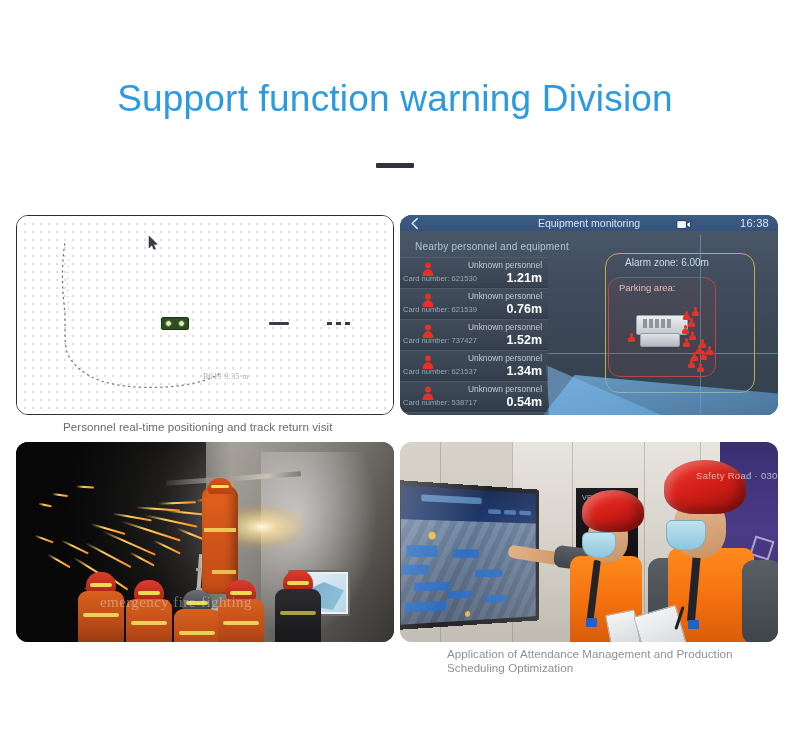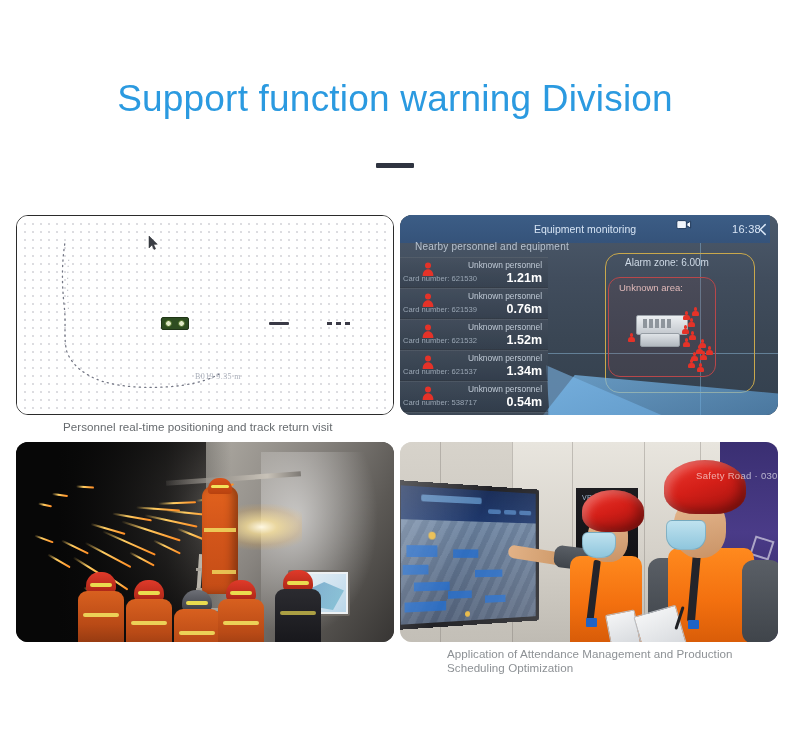--- a/index.html
+++ b/index.html
@@ -76,37 +76,37 @@
     width:7px; height:7px; border-radius:50%;
     background:#dfe9c6; border:1.5px solid #45691f; display:block;
   }
   .trk-bar {
     position:absolute; left:252px; top:106px; width:20px; height:3px;
     background:#3a3a46; border-radius:1px;
   }
   .trk-dash3 { position:absolute; left:310px; top:106px; display:flex; gap:4px; }
   .trk-dash3 span { width:5px; height:3px; background:#3a3a46; display:block; }
   .trk-faint {
-    position:absolute; left:178px; top:156px;
+    position:absolute; left:186px; top:156px;
     font-size:8px; color:#9aa0ad; letter-spacing:.4px;
     font-family:"Liberation Serif", serif;
     opacity:.85; white-space:nowrap;
   }
 
   
   .eqm { position:absolute; inset:0; background:#2e3642; }
   .eqm-sky {
     position:absolute; left:0; right:0; top:0; height:200px;
     background: linear-gradient(180deg,#4c5a6b 0%, #414d5d 32%, #3a4654 62%, #33404e 100%);
   }
   .eqm-topbar {
-    position:absolute; left:0; right:8px; top:0; height:28px;
+    position:absolute; left:0; right:0; top:0; height:16px;
     background: linear-gradient(180deg,#3c5d86 0%, #35537a 100%);
     display:flex; align-items:center;
-    color:#cfe0f2; font-size:10.5px;justify-content:flex-end;
+    color:#cfe0f2; font-size:10.5px;
   }
   .eqm-back { margin-left:9px; width:13px; height:13px; }
   .eqm-title {
     position:absolute; left:50%; transform:translateX(-50%);
     font-size:10.5px; color:#d6e4f4; white-space:nowrap;
   }
   .eqm-cam { position:absolute; left:276px; top:3px; width:16px; height:13px; }
   .eqm-time {
     position:absolute; right:9px; font-size:11px; color:#d8e5f5; letter-spacing:.3px;
   }
@@ -540,21 +540,21 @@
                 <i></i>
                 <b></b>
               </div>
             <div class="pm" style="left:297px;top:148px">
                 <i></i>
                 <b></b>
               </div>
           </div>
 
           <div class="eqm-alarm">Alarm zone: 6.00m</div>
-          <div class="eqm-parking">Unknown area:</div>
+          <div class="eqm-parking">Parking area:</div>
 
           <div class="eqm-topbar">
             <svg class="eqm-back" viewBox="0 0 13 13">
               <path d="M8.2,1.6 L3.2,6.5 L8.2,11.4" fill="none" stroke="#d8e6f6" stroke-width="1.5" stroke-linecap="round" stroke-linejoin="round"></path>
             </svg>
             <span class="eqm-title">Equipment monitoring</span>
             <svg class="eqm-cam" viewBox="0 0 16 13">
               <rect x="0.8" y="2.6" width="9.6" height="8" rx="1.4" fill="#f2f6fb" stroke="#203a5c" stroke-width="1"></rect>
               <path d="M10.8,5.4 L14.6,3.2 L14.6,10 L10.8,7.8 Z" fill="#f2f6fb" stroke="#203a5c" stroke-width="1"></path>
             </svg>
@@ -581,21 +581,21 @@
               <span class="eqm-unk">Unknown personnel</span>
               <span class="eqm-card">Card number: 621539</span>
               <span class="eqm-dist">0.76m</span>
             </div>
             <div class="eqm-row">
               <svg class="eqm-person" viewBox="0 0 12 14">
                 <circle cx="6" cy="3.4" r="3" fill="#e53228"></circle>
                 <path d="M0.6,14 C0.6,9.4 3,7.2 6,7.2 C9,7.2 11.4,9.4 11.4,14 Z" fill="#e53228"></path>
               </svg>
               <span class="eqm-unk">Unknown personnel</span>
-              <span class="eqm-card">Card number: 621532</span>
+              <span class="eqm-card">Card number: 737427</span>
               <span class="eqm-dist">1.52m</span>
             </div>
             <div class="eqm-row">
               <svg class="eqm-person" viewBox="0 0 12 14">
                 <circle cx="6" cy="3.4" r="3" fill="#e53228"></circle>
                 <path d="M0.6,14 C0.6,9.4 3,7.2 6,7.2 C9,7.2 11.4,9.4 11.4,14 Z" fill="#e53228"></path>
               </svg>
               <span class="eqm-unk">Unknown personnel</span>
               <span class="eqm-card">Card number: 621537</span>
               <span class="eqm-dist">1.34m</span>
@@ -686,20 +686,21 @@
             <div class="rc" style="left:140px;width:60px;height:62px">
                 <div class="h"></div>
                 <div class="b"></div>
               </div>
             <div class="rc dark" style="left:196px;width:62px;height:72px">
                 <div class="h"></div>
                 <div class="b"></div>
               </div>
           </div>
 
+          <div class="res-watermark">emergency fire-fighting</div>
         </div>
       </div>
     </div>
 
     <div class="cell">
       <div class="thumb">
         <div class="ctl">
           <div class="ctl-wallL"></div>
           <div class="ctl-wallM"></div>
           <div class="ctl-wallLines">

